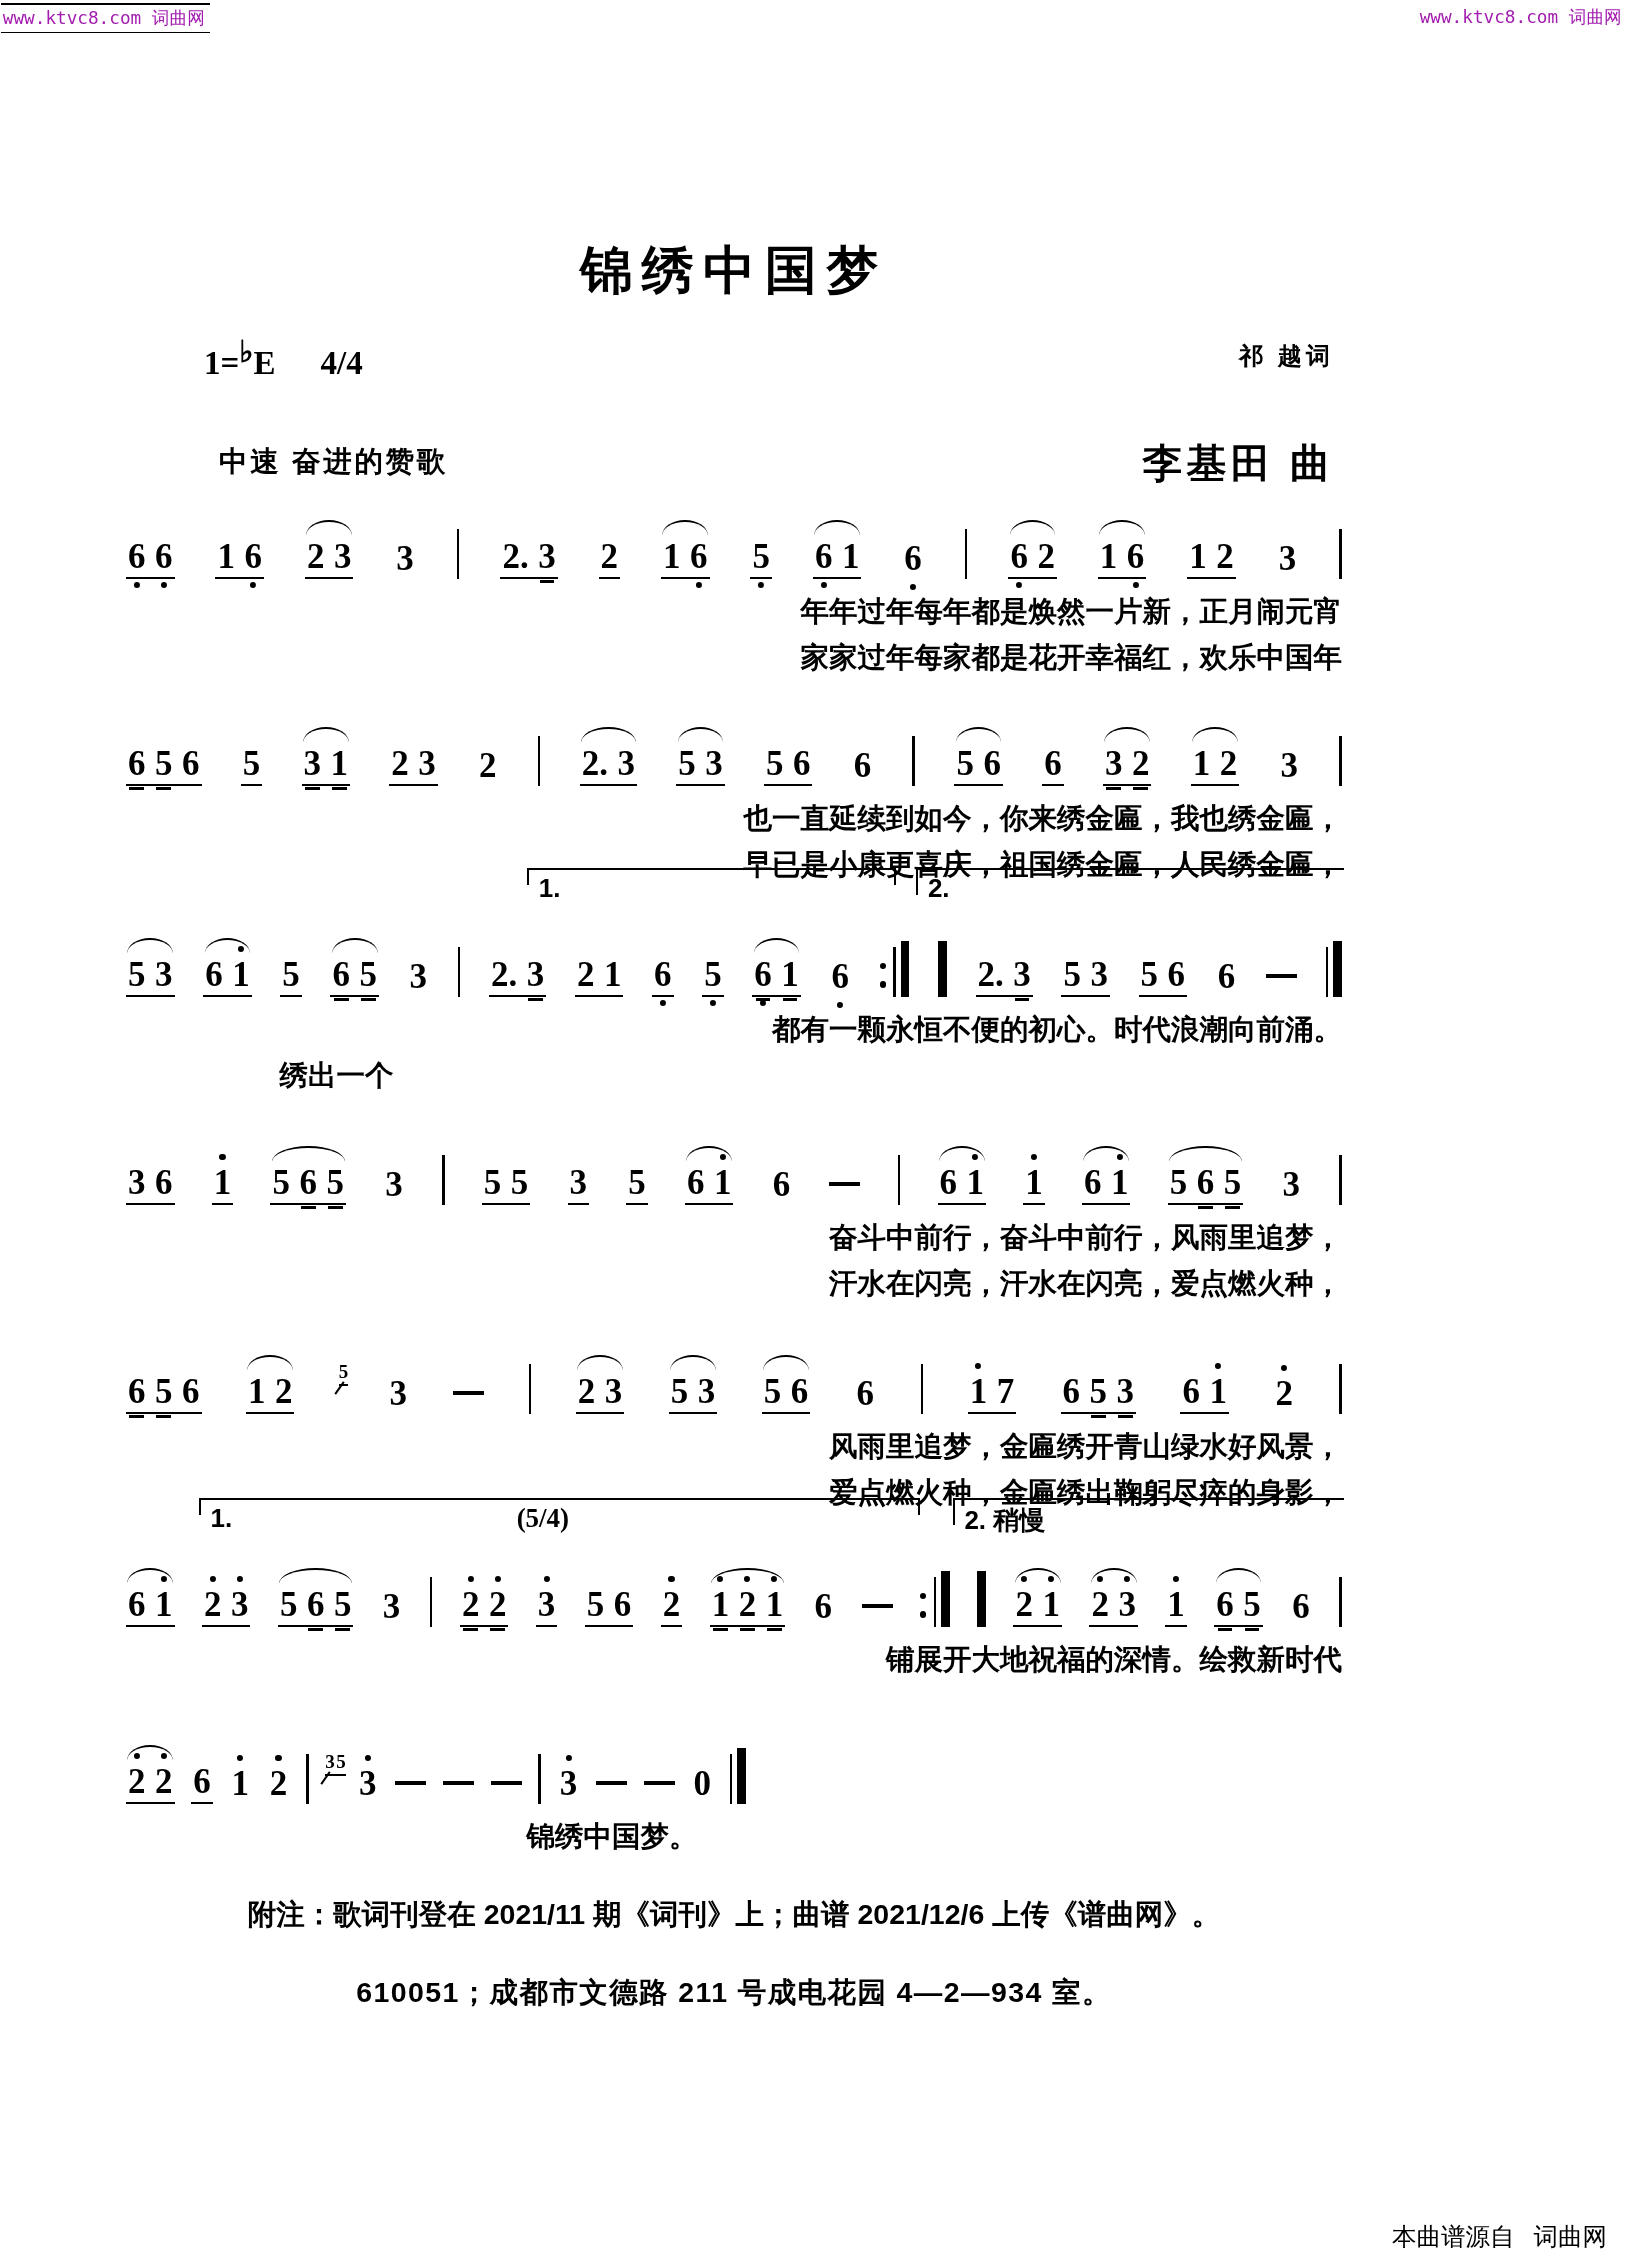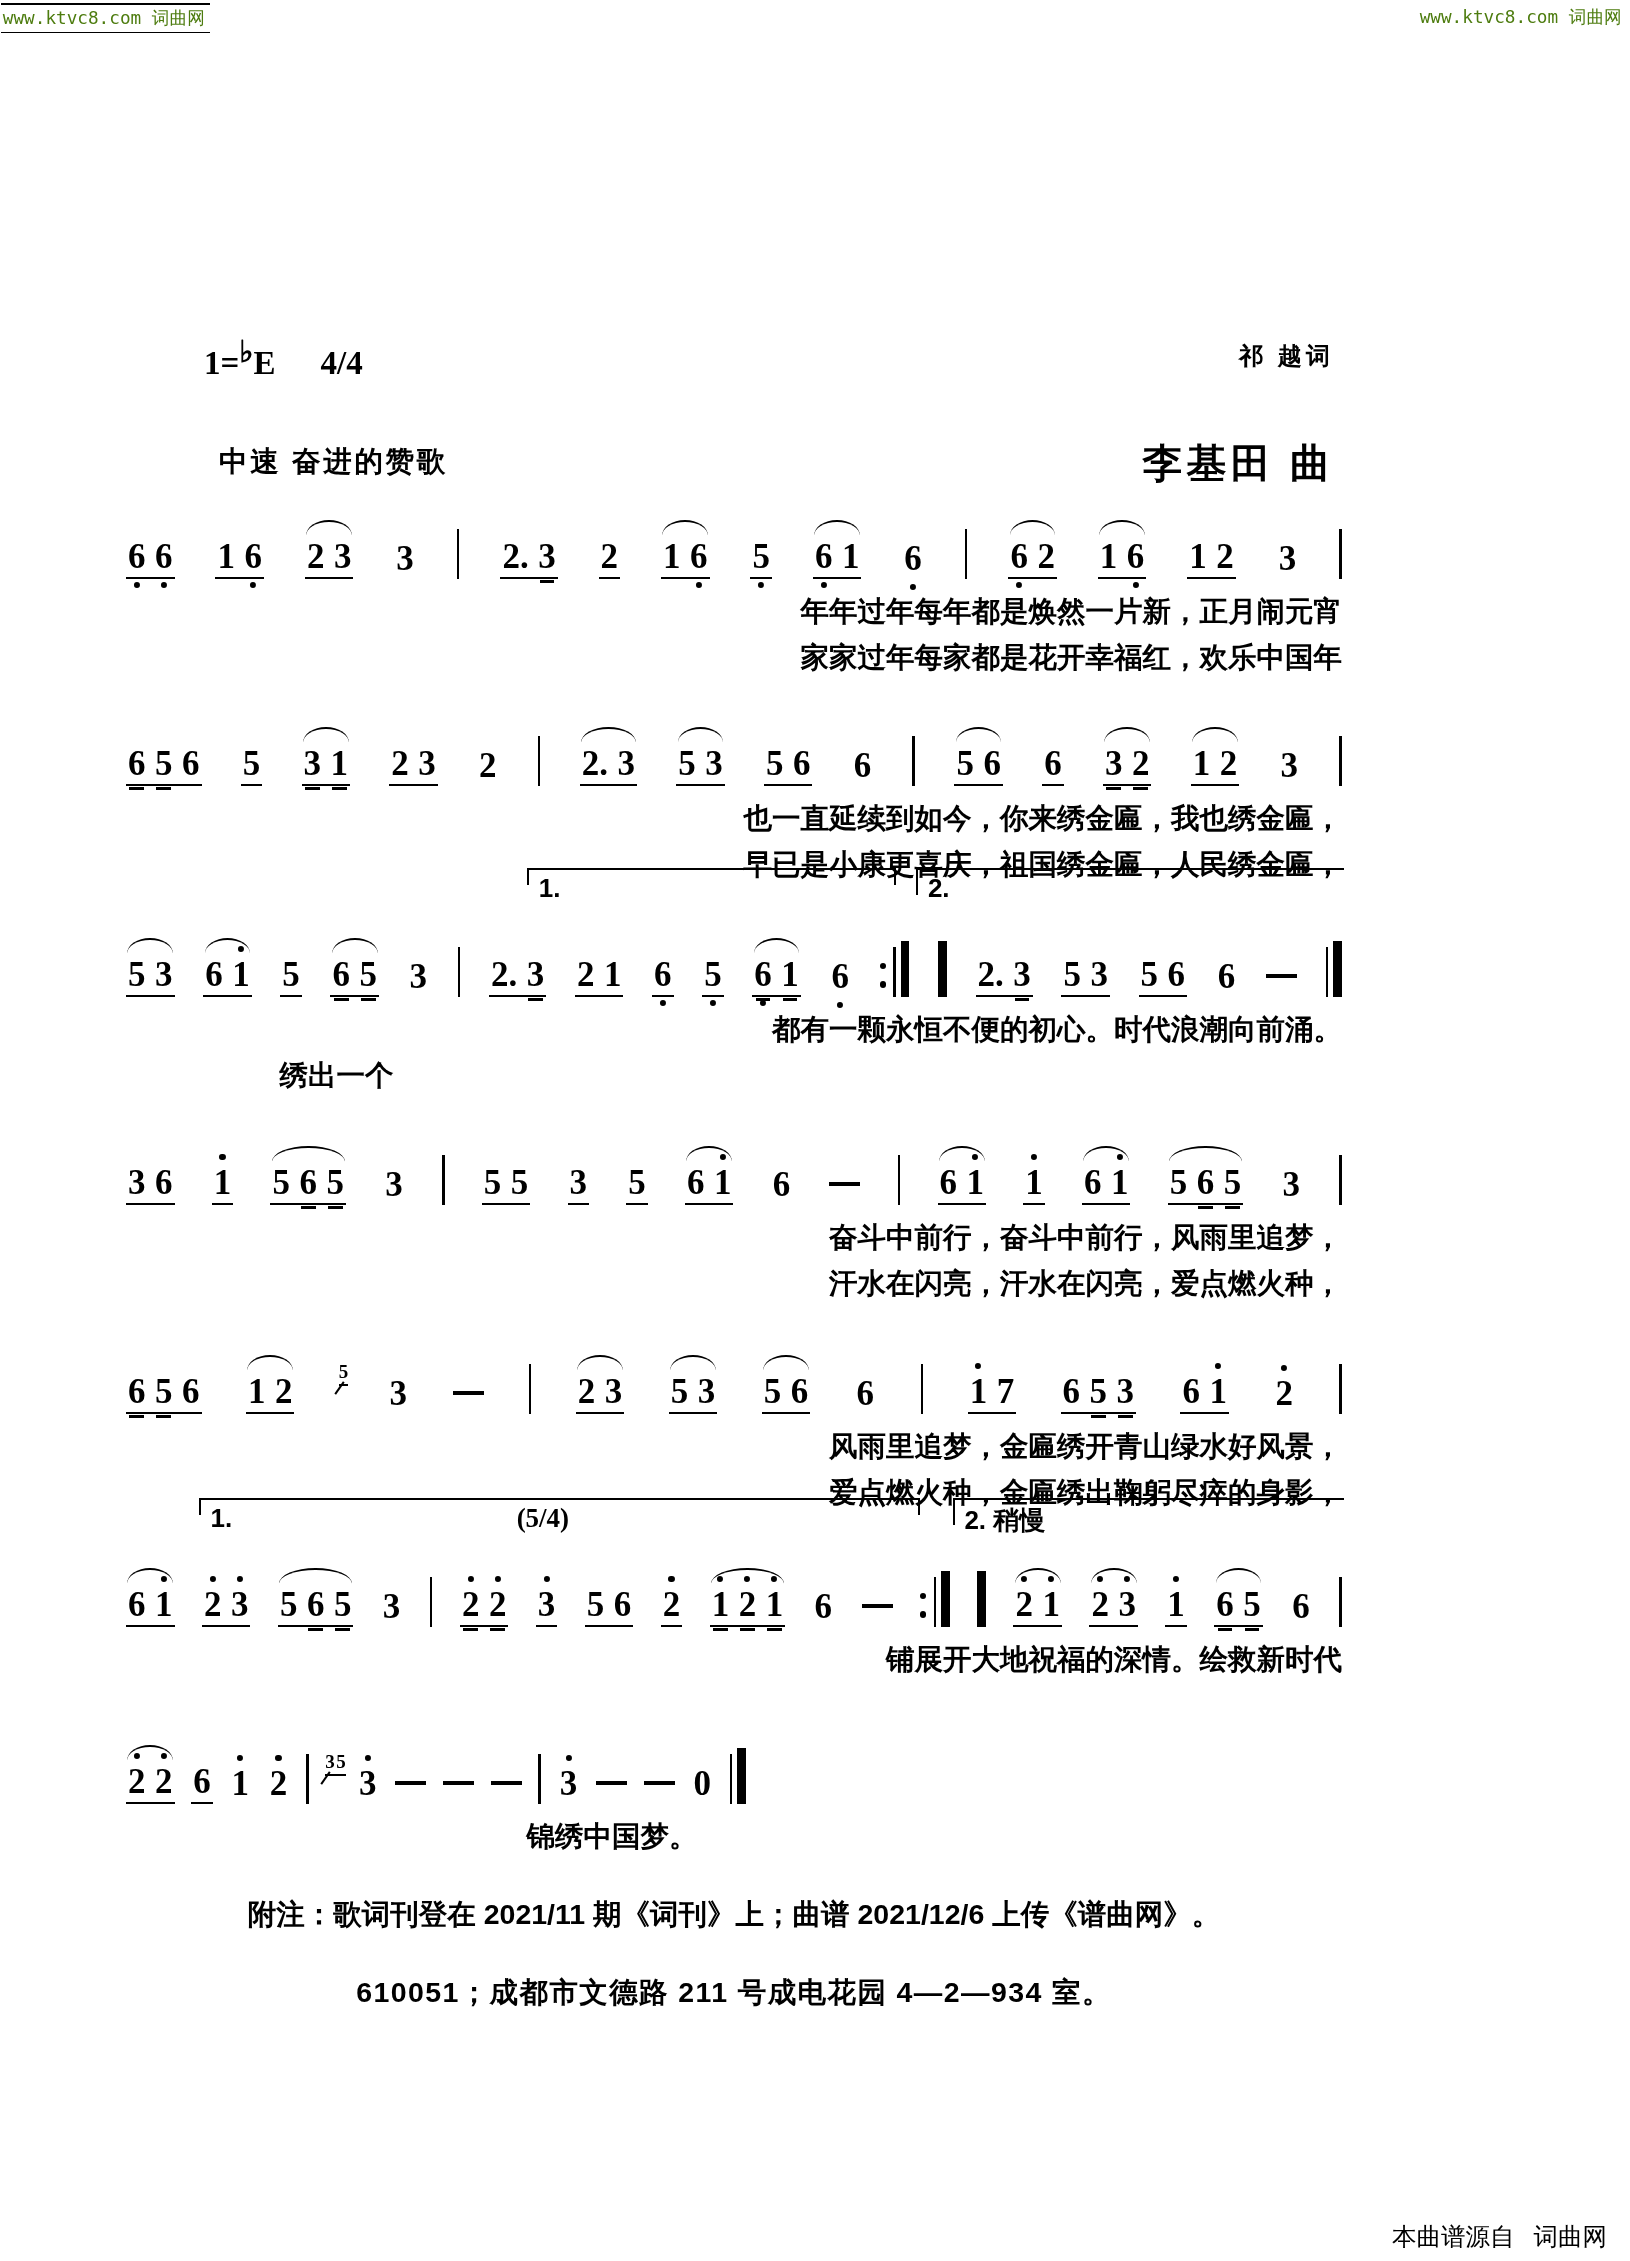--- a/index.html
+++ b/index.html
@@ -1,19 +1,19 @@
 <!DOCTYPE html>
 <html style="font-size:11px"><head>
 <meta charset="utf-8">
 <style>
   html,body{margin:0;padding:0;background:#e8e8e8;}
   #page{position:relative;width:1630px;height:2261px;background:#ffffff;overflow:hidden;
         font-family:"Liberation Sans",sans-serif;color:#000;}
   
-  .wm{position:absolute;font-family:"DejaVu Sans Mono",monospace;font-size:17.7px;color:#4d7c0f;white-space:nowrap;}
+  .wm{position:absolute;font-family:"DejaVu Sans Mono",monospace;font-size:17.7px;color:#a21caf;white-space:nowrap;}
   #wm-tl{left:1.4px;top:2.7px;border-bottom:1.4px solid #000;border-top:2px solid #000;padding:1.4px 5.4px 2px 1.4px;}
   #wm-tr{right:8.2px;top:5.4px;}
   
   #title{position:absolute;left:126px;width:1216px;top:236px;text-align:center;
          font-size:52px;font-weight:700;letter-spacing:9.5px;}
   #keyrow{position:absolute;left:204px;top:345px;font-size:33px;font-weight:700;
           font-family:"Liberation Serif",serif;}
   #keyrow .flat{display:inline-block;transform:translateY(-12.2px);font-size:30px;}
   #keyrow .meter{margin-left:45px;}
   #lyricist{position:absolute;right:296px;top:340px;font-size:24px;font-weight:700;letter-spacing:4.1px;}
@@ -55,20 +55,21 @@
   #source{position:absolute;right:23px;top:2220px;font-size:24.5px;}
   #source .lnk{color:#000000;margin-left:19px;}
 </style>
 </head>
 <body>
 
 <div id="page">
   <div id="wm-tl" class="wm">www.ktvc8.com 词曲网</div>
   <div id="wm-tr" class="wm">www.ktvc8.com 词曲网</div>
 
+  <div id="title">锦绣中国梦</div>
 
   <div id="keyrow">
     <span>1=</span><span class="flat">♭</span><span>E</span><span class="meter">4/4</span>
   </div>
 
   <div id="lyricist">祁 越词</div>
   <div id="tempo">中速 奋进的赞歌</div>
   <div id="composer">李基田 曲</div>
 
   <div id="music">

